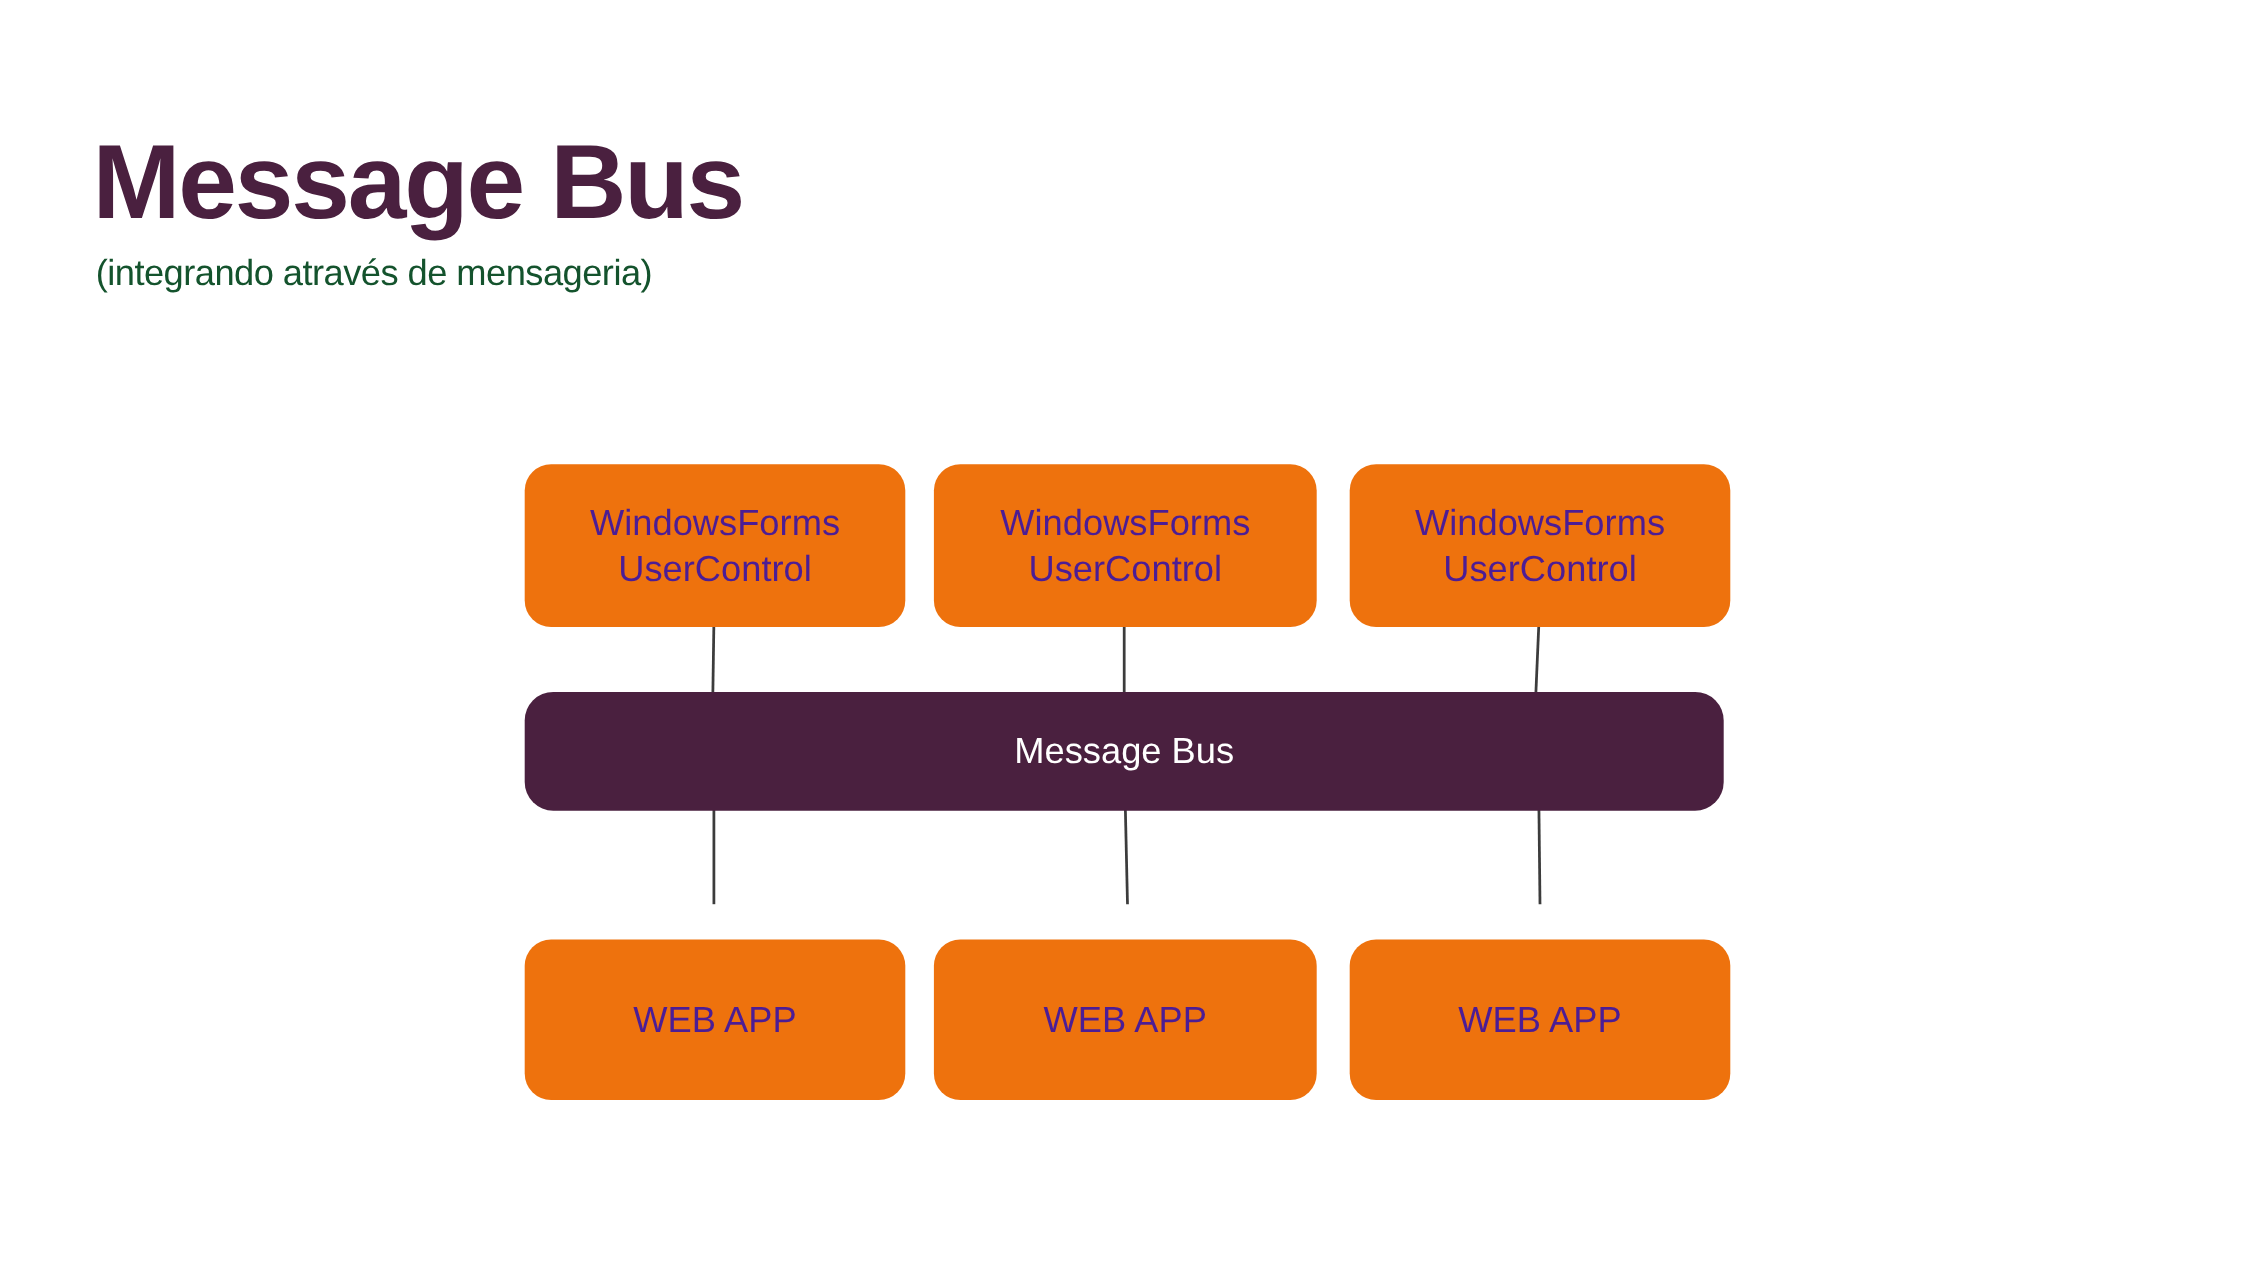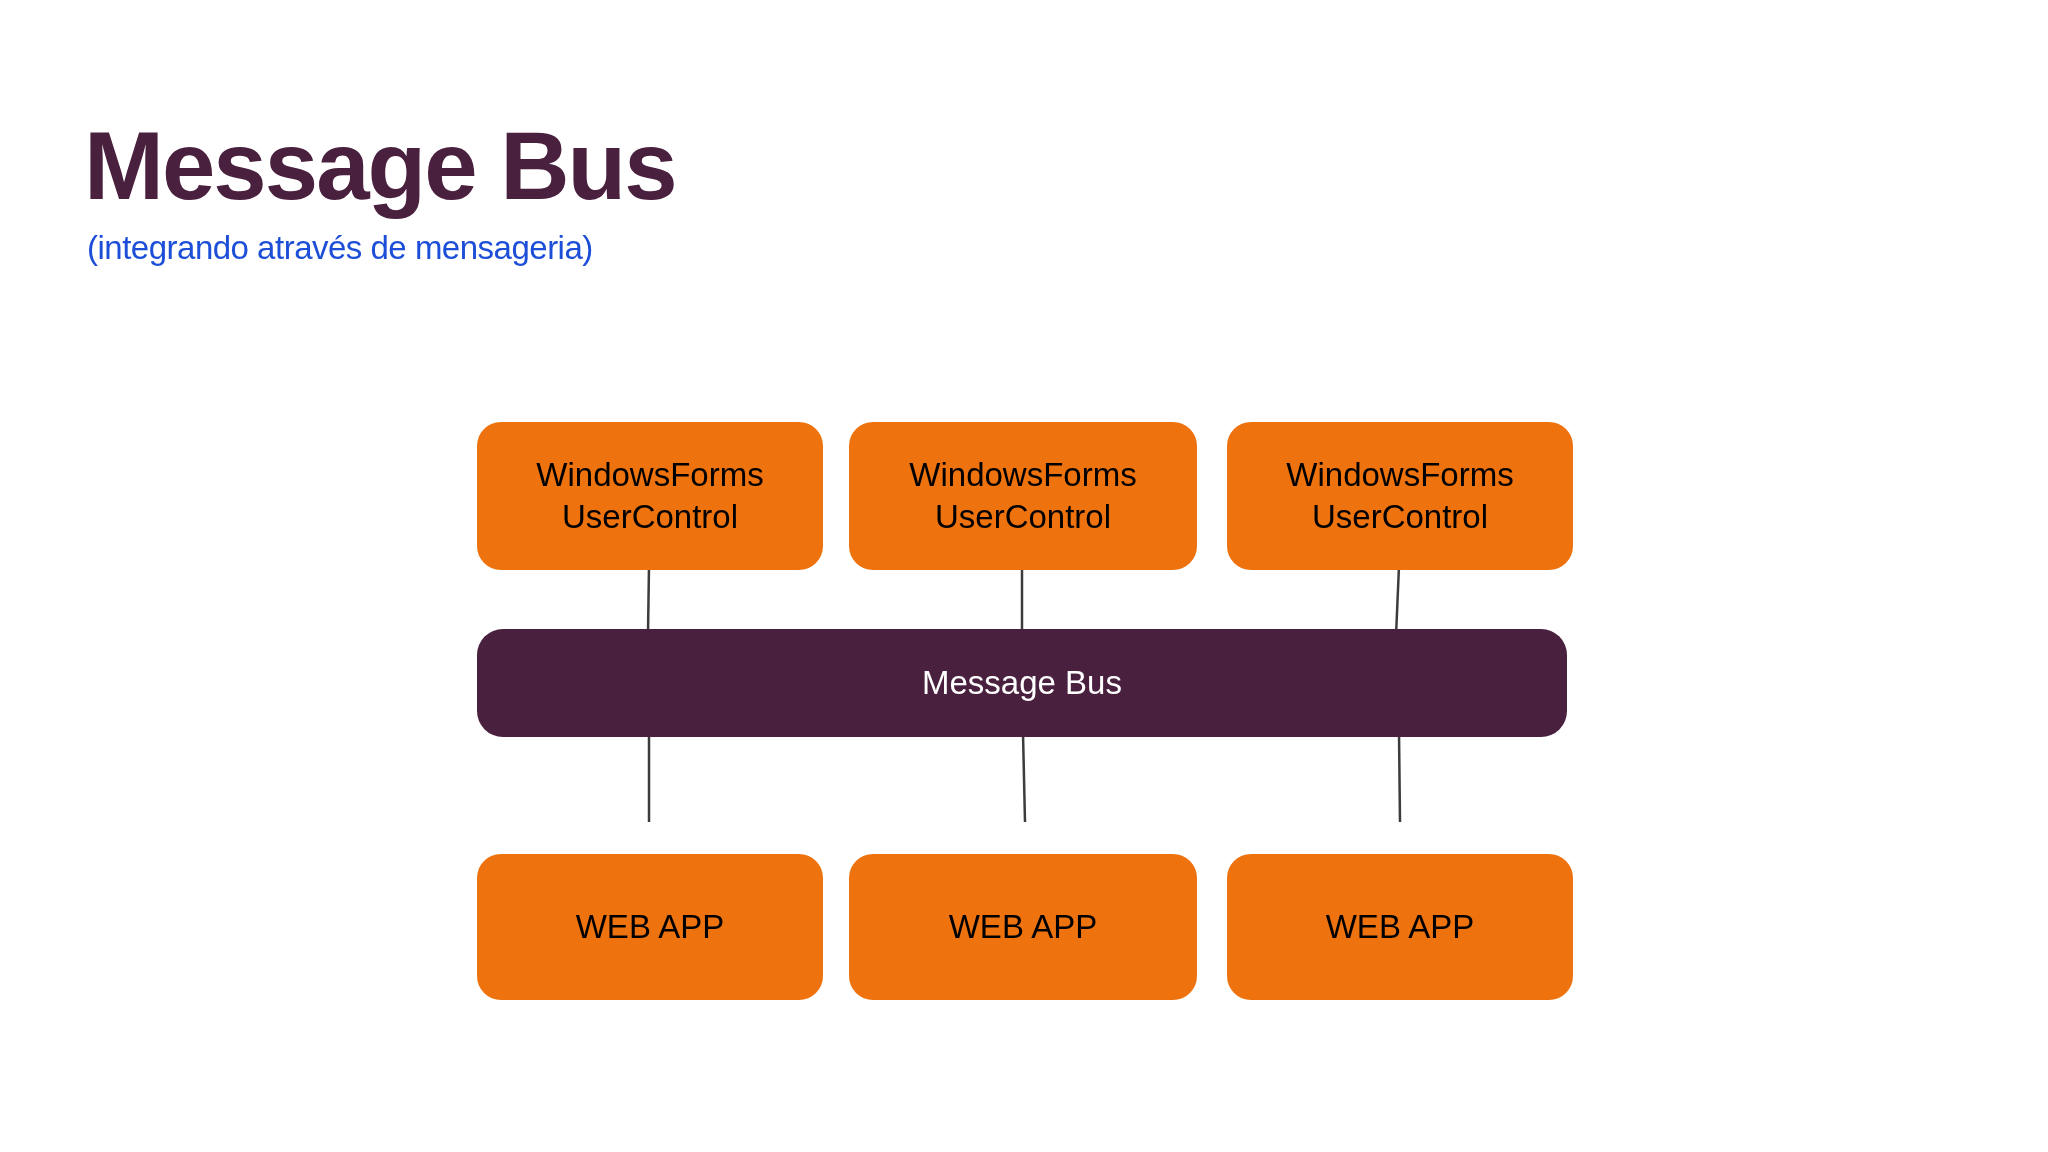--- a/index.html
+++ b/index.html
@@ -30,21 +30,21 @@
     font-weight: 700;
     letter-spacing: -2px;
     color: #4a203f;
   }
   .heading p {
     margin: 16px 0 0 3px;
     font-size: 33px;
     line-height: 1.1;
     font-weight: 400;
     letter-spacing: -0.5px;
-    color: #1d4ed8;
+    color: #14532d;
   }
   
   #connectors {
     position: absolute;
     left: 0;
     top: 0;
     width: 2048px;
     height: 1152px;
     z-index: 1;
   }
@@ -55,21 +55,21 @@
   
   .node {
     position: absolute;
     z-index: 2;
     border-radius: 24px;
     display: flex;
     flex-direction: column;
     align-items: center;
     justify-content: center;
     text-align: center;
-    color: #000000;
+    color: #4c1d95;
     font-size: 33px;
     line-height: 1.28;
     background: #ee720d;
   }
   .node.top-node    { top: 422px; height: 148px; }
   .node.bottom-node { top: 818px; height: 146px; margin-top: 36px; }
   .node.col1 { left: 477px;  width: 346px; }
   .node.col2 { left: 849px;  width: 348px; }
   .node.col3 { left: 1227px; width: 346px; }
   .node .line { display: block; }

